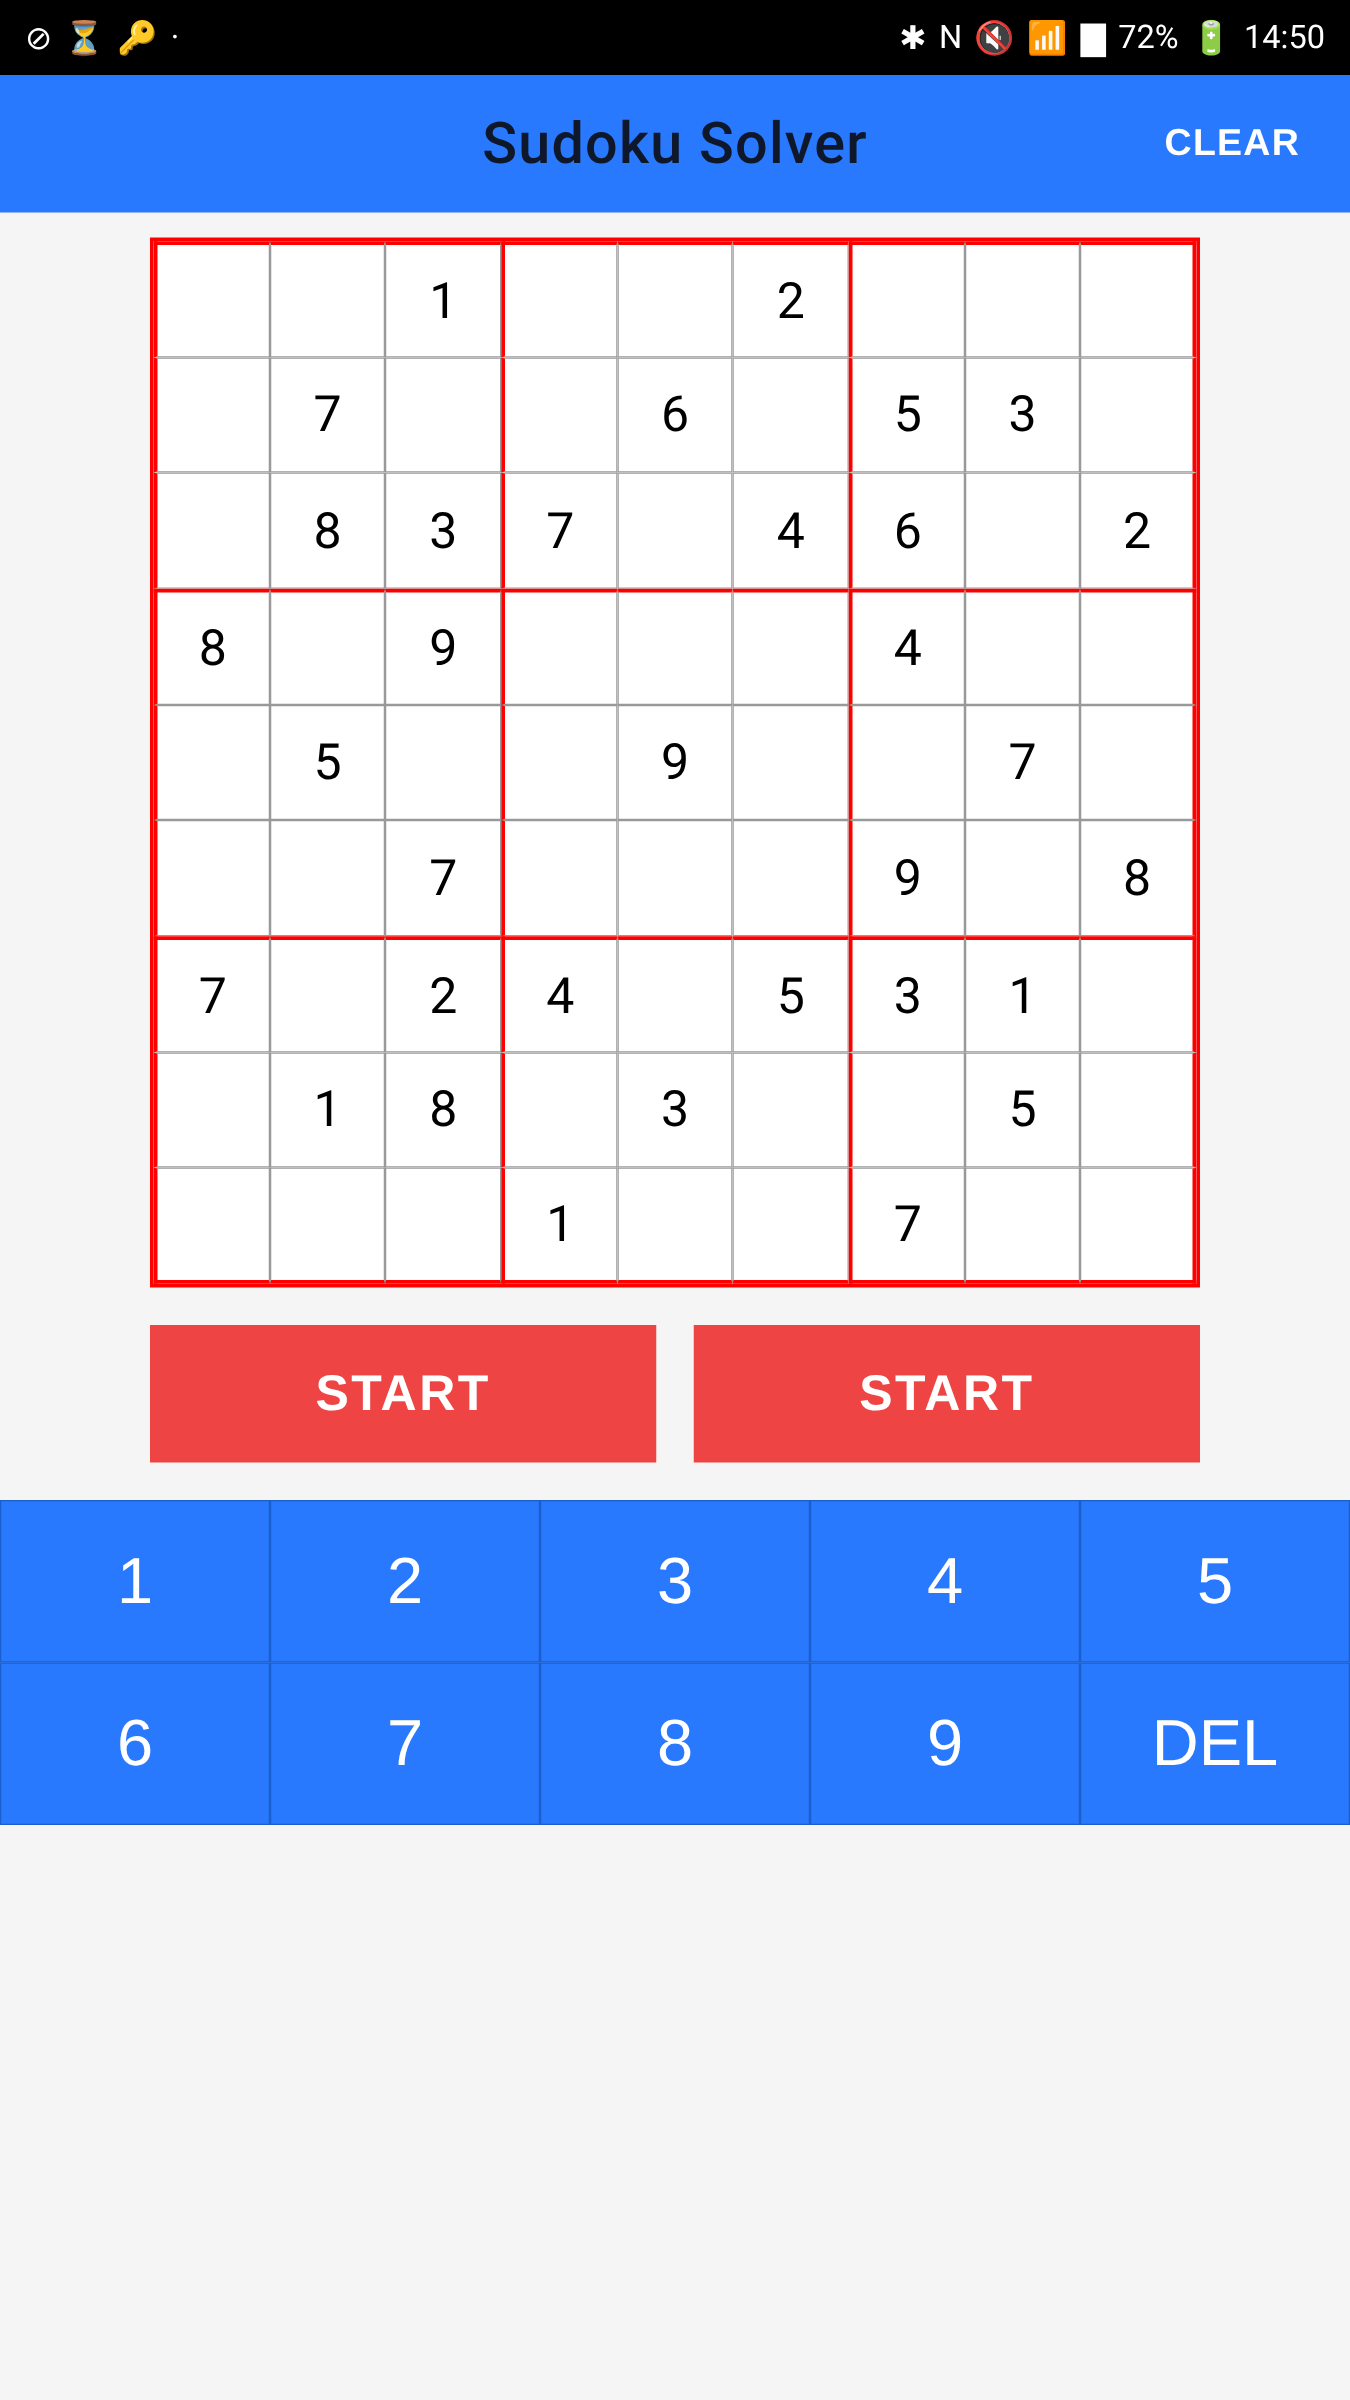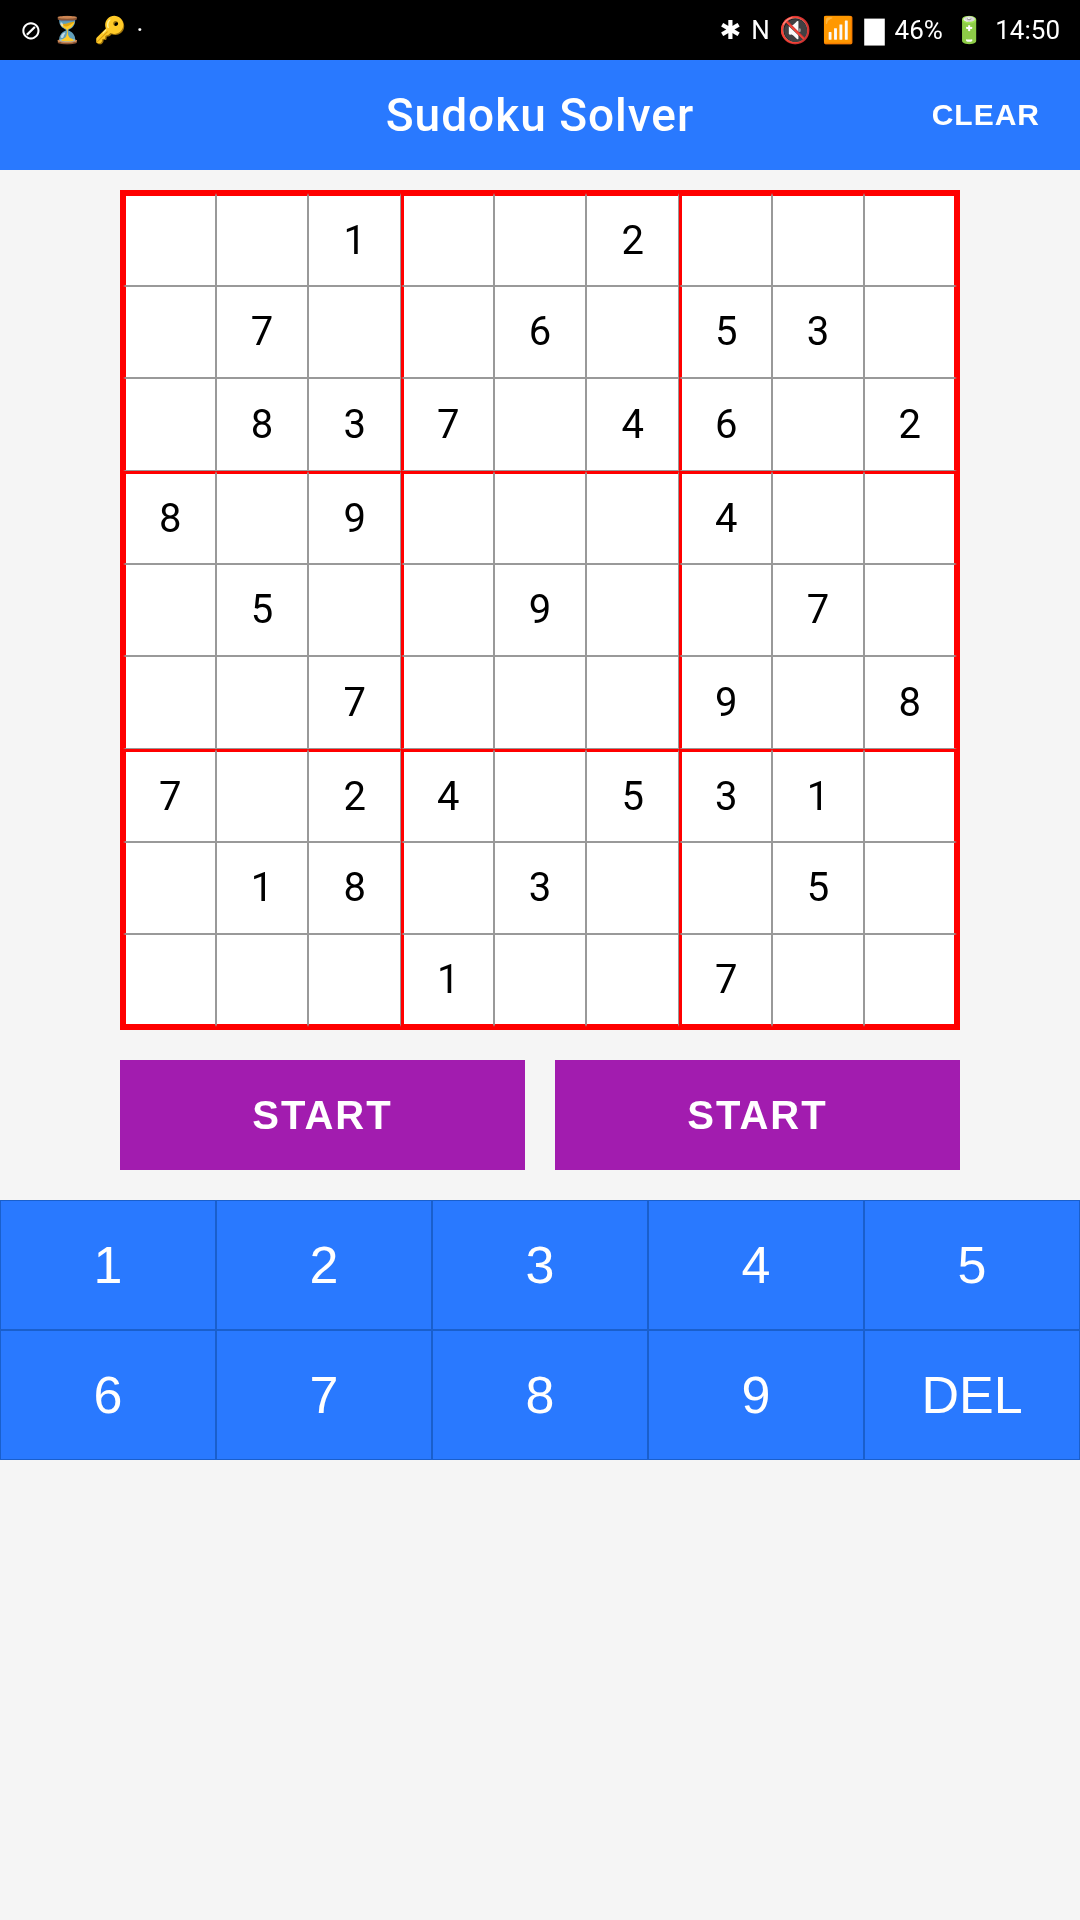--- a/index.html
+++ b/index.html
@@ -32,21 +32,21 @@
     #header {
       width: 100%;
       height: 110px;
       background: #2979FF;
       display: flex;
       align-items: center;
       justify-content: center;
       position: relative;
     }
     #header-title {
-      color: #ffffff;
+      color: #0f172a;
       font-size: 46px;
       font-weight: 500;
       letter-spacing: 1px;
     }
     #more-button {
       position: absolute;
       right: 40px;
       color: white;
       font-size: 30px;
       font-weight: 700;
@@ -106,21 +106,21 @@
     #action-buttons {
       display: flex;
       gap: 0;
       width: 840px;
       margin-top: 30px;
       gap: 30px;
     }
     .action-btn {
       flex: 1;
       height: 110px;
-      background: #a21caf;
+      background: #ef4444;
       color: white;
       font-size: 40px;
       font-weight: 700;
       border: none;
       cursor: pointer;
       letter-spacing: 2px;
     }
 
     
     #keypad {
@@ -156,21 +156,21 @@
     <span>⏳</span>
     <span>🔑</span>
     <span>·</span>
   </div>
   <div class="status-right">
     <span>✱</span>
     <span>N</span>
     <span>🔇</span>
     <span>📶</span>
     <span>▇</span>
-    <span>46%</span>
+    <span>72%</span>
     <span>🔋</span>
     <span>14:50</span>
   </div>
 </div>
 
 <div id="header">
   <span id="header-title">Sudoku Solver</span>
   <button id="more-button">CLEAR</button>
 </div>
 

